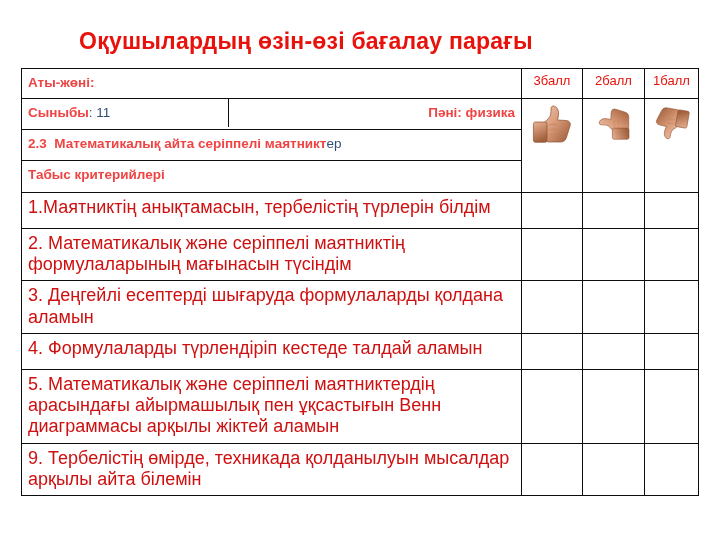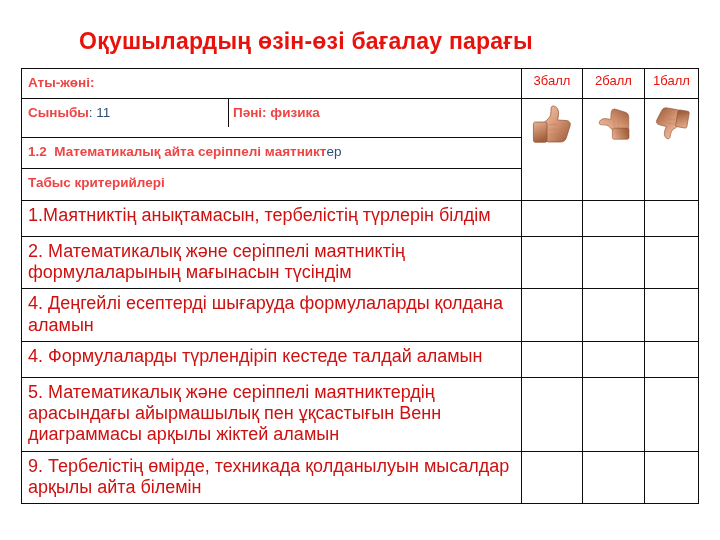--- a/index.html
+++ b/index.html
@@ -70,21 +70,21 @@
   }
   .score-hdr {
     color: #e8120c;
     font-weight: normal;
     font-size: 13px;
     text-align: center;
     padding-top: 3px;
   }
 
   .row-name   { height: 30px; }
-  .row-class  { height: 39px; }
+  .row-class  { height: 31px; }
   .row-topic  { height: 31px; }
   .row-crith  { height: 32px; }
   .row-c1     { height: 36px; }
   .row-c2     { height: 50px; }
   .row-c3     { height: 50px; }
   .row-c4     { height: 36px; }
   .row-c5     { height: 68px; margin-left: 26px; }
   .row-c6     { height: 50px; }
 
   .score-cell { padding: 0; }
@@ -127,21 +127,21 @@
     </tr>
 
     <tr class="row-class">
       <td style="padding:0;">
         <table style="width:100%;height:100%;border-collapse:collapse;table-layout:fixed;">
           <tbody>
               <tr>
             <td style="border:none;border-right:1px solid #0d0d0d;width:194px;padding:4px 6px 5px 6px;vertical-align:top;">
               <span class="hdr-dark">Сыныбы</span><span class="hdr-dark-light">: </span><span class="hdr-dark-light">11</span>
             </td>
-            <td style="border:none;padding:4px 6px 5px 4px;vertical-align:top;">
+            <td style="border:none;padding:4px 6px 5px 4px;vertical-align:top;text-align:right;">
               <span class="hdr-dark">Пәні: физика</span>
             </td>
           </tr>
         </tbody>
           </table>
       </td>
       <td class="score-cell" rowspan="3">
         <div class="thumb-box">
           <svg class="thumb-svg t-up" width="44" height="42" viewBox="0 0 44 42">
             <defs>
@@ -181,21 +181,21 @@
             <path d="M5.5 19 L15 19 C16.4 19 17 19.8 17 21.2 L17 37 C17 38.4 16.3 39.3 14.9 39.3 L5.5 39.3 C4.2 39.3 3.4 38.4 3.4 37 L3.4 21.2 C3.4 19.8 4.2 19 5.5 19 Z" fill="url(#skB)" stroke="#8e5030" stroke-width="0.7"></path>
             <path d="M19 22 C21 21 25 21 27 21.5" stroke="#b97a56" stroke-width="0.8" fill="none" opacity="0.7"></path>
             <path d="M19 27 C21 26 25 26 27 26.5" stroke="#b97a56" stroke-width="0.8" fill="none" opacity="0.5"></path>
           </svg>
         </div>
       </td>
     </tr>
 
     <tr class="row-topic">
       <td>
-        <span class="hdr-dark">1.2</span><span class="hdr-dark">&nbsp; </span><span class="hdr-dark">Математикалық айта серіппелі маятникт</span><span class="hdr-dark-light">ер</span>
+        <span class="hdr-dark">2.3</span><span class="hdr-dark">&nbsp; </span><span class="hdr-dark">Математикалық айта серіппелі маятникт</span><span class="hdr-dark-light">ер</span>
       </td>
     </tr>
 
     <tr class="row-crith">
       <td>
         <span class="hdr-dark">Табыс критерийлері</span>
       </td>
     </tr>
 
     <tr class="row-c1">
@@ -206,21 +206,21 @@
     </tr>
 
     <tr class="row-c2">
       <td class="crit-red">2. Математикалық және серіппелі маятниктің формулаларының мағынасын түсіндім</td>
       <td></td>
       <td></td>
       <td></td>
     </tr>
 
     <tr class="row-c3">
-      <td class="crit-red">4. Деңгейлі есептерді  шығаруда формулаларды қолдана аламын</td>
+      <td class="crit-red">3. Деңгейлі есептерді  шығаруда формулаларды қолдана аламын</td>
       <td></td>
       <td></td>
       <td></td>
     </tr>
 
     <tr class="row-c4">
       <td class="crit-red">4. Формулаларды түрлендіріп кестеде талдай аламын</td>
       <td></td>
       <td></td>
       <td></td>

